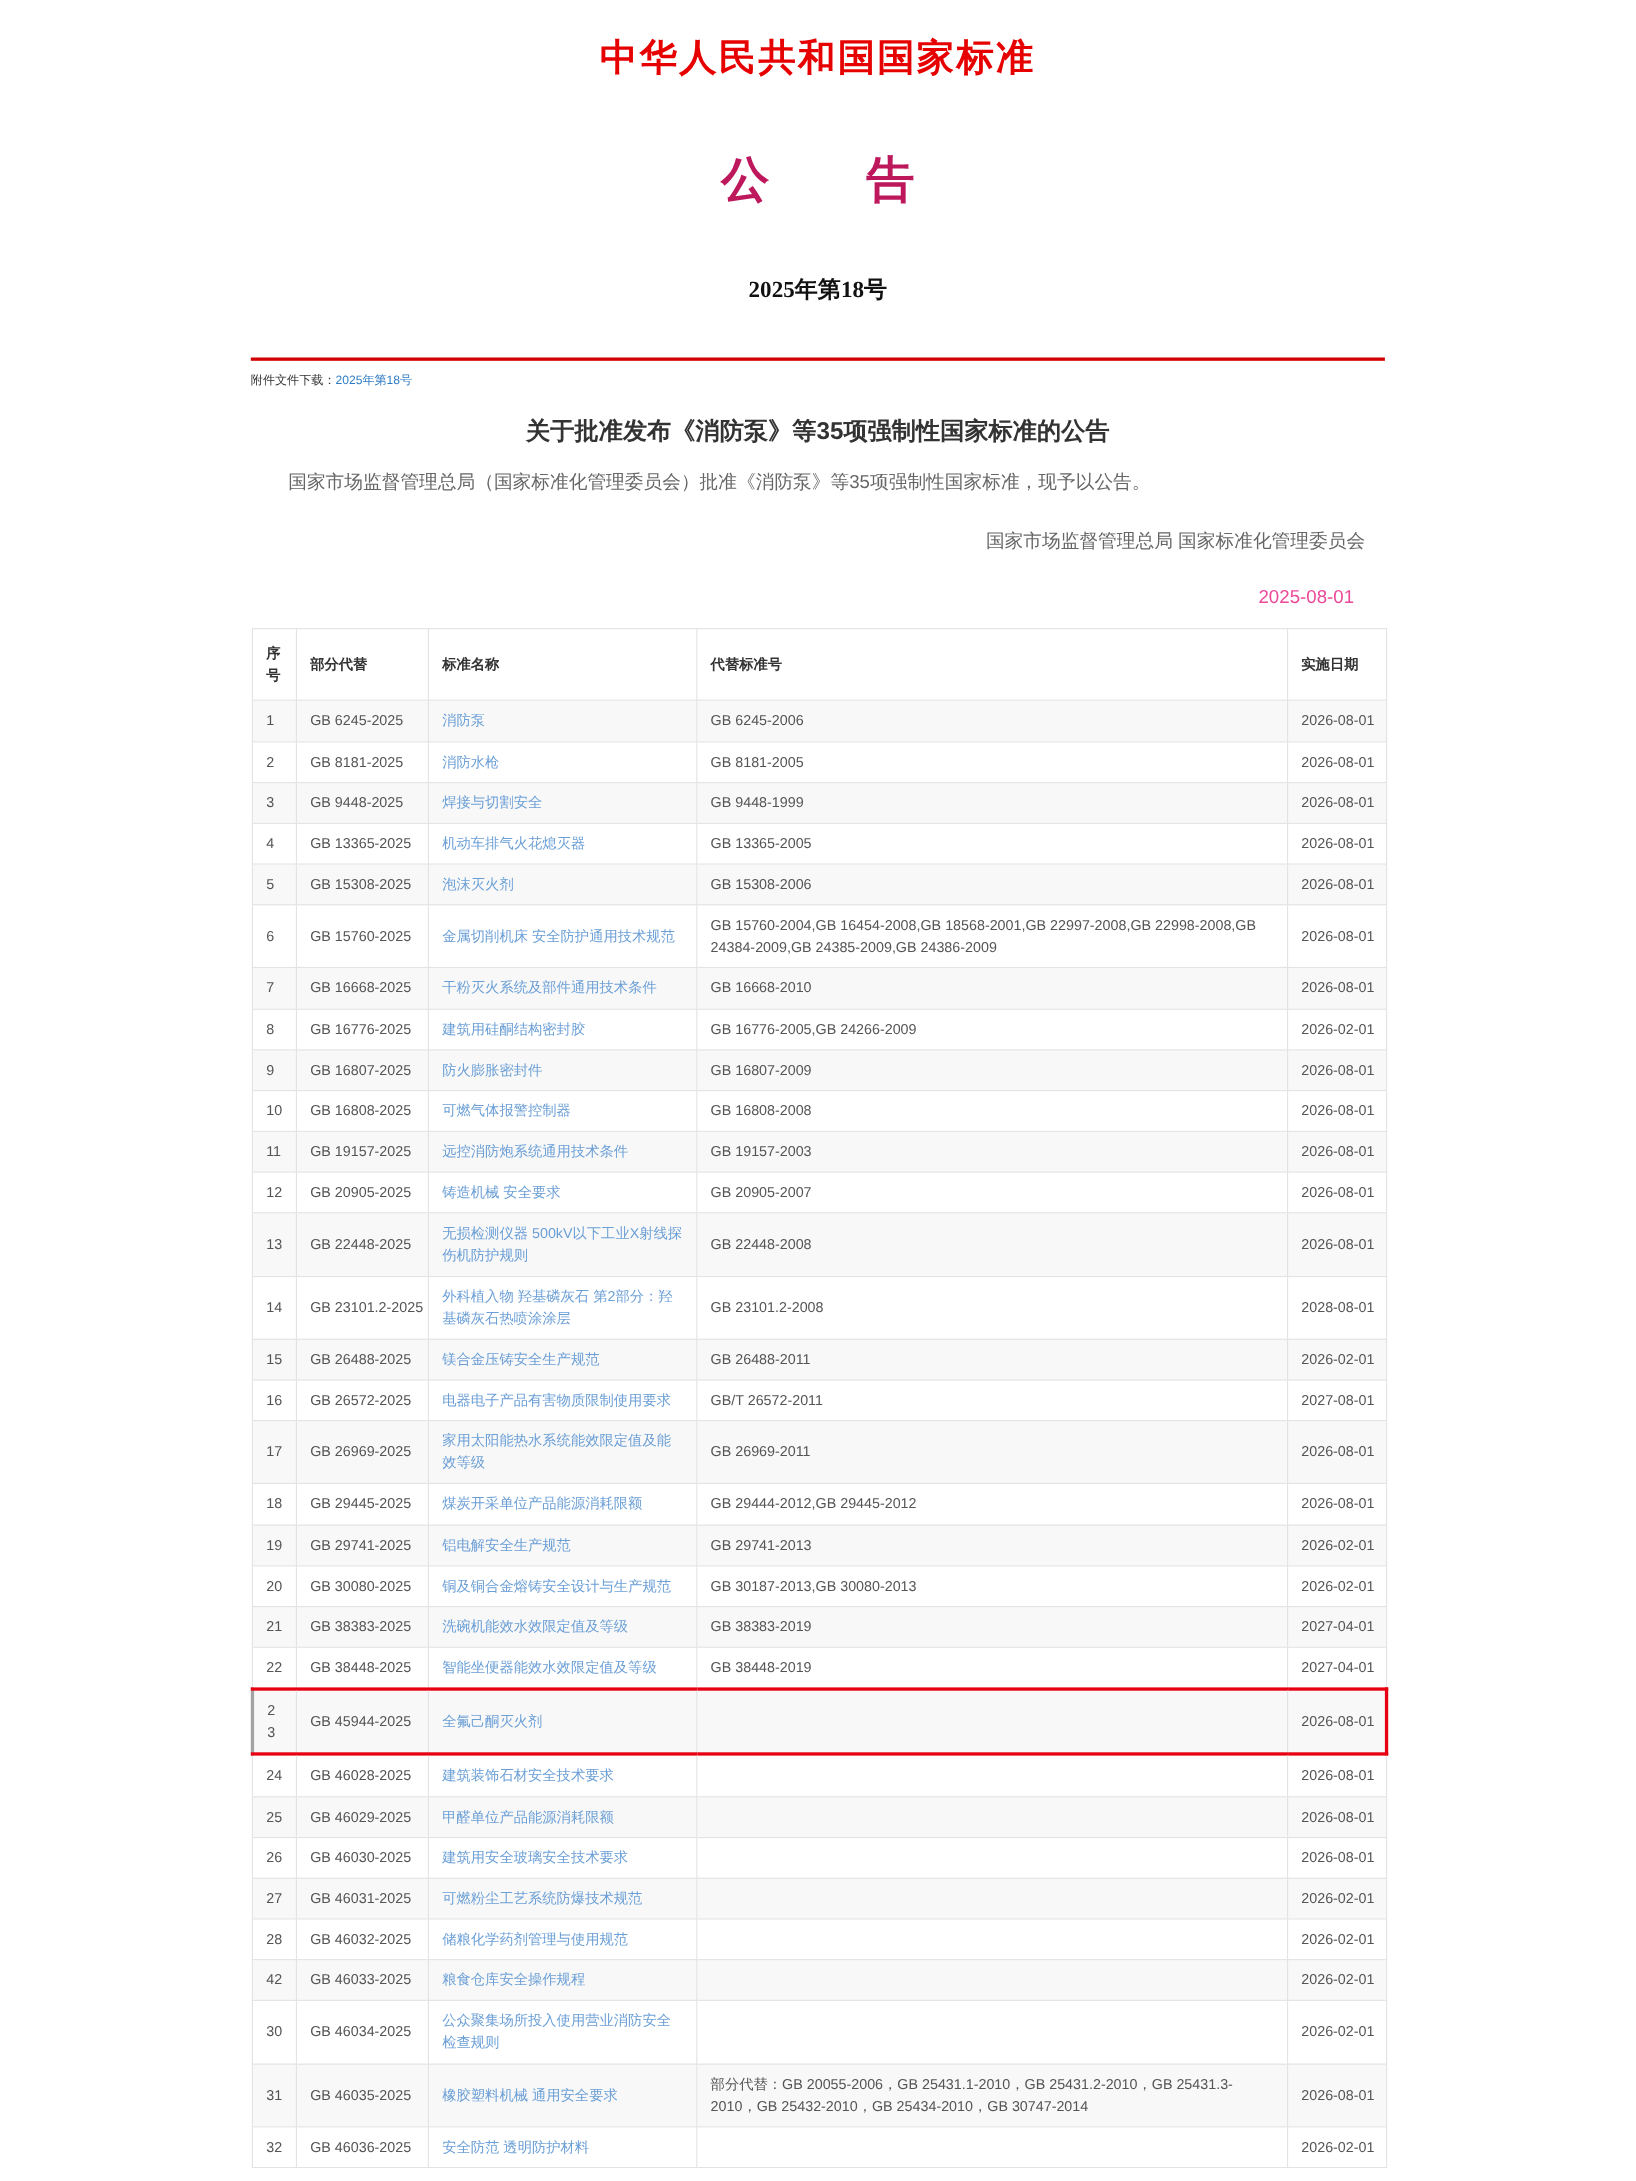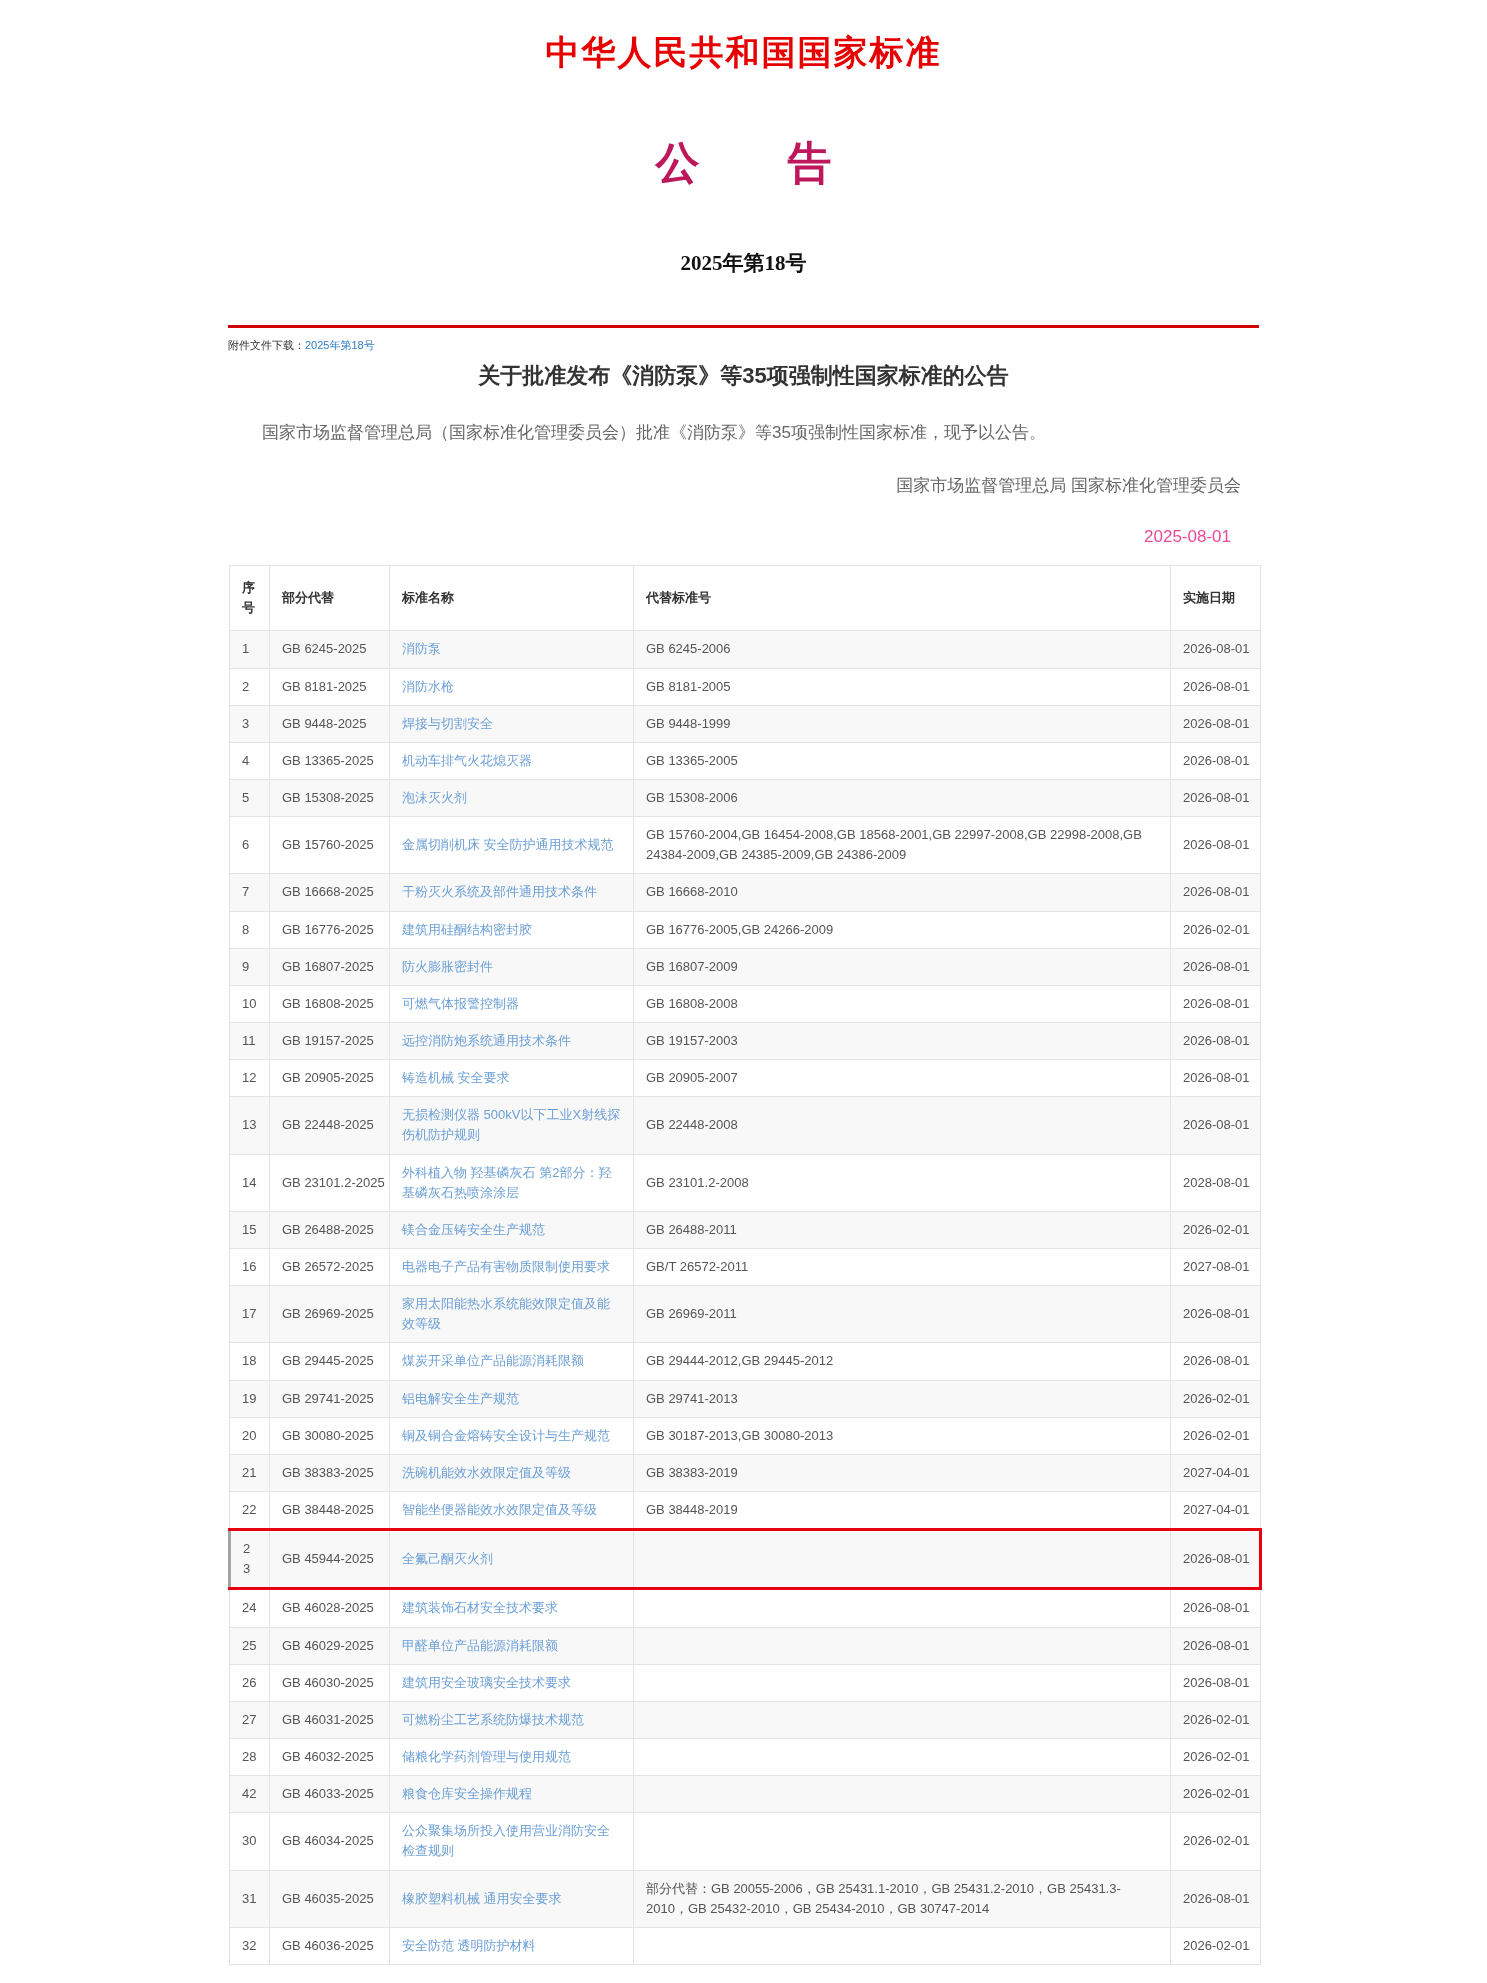--- a/index.html
+++ b/index.html
@@ -57,28 +57,28 @@
     text-decoration: none;
     cursor: pointer;
   }
 
   
   .notice-title {
     font-size: 22px;
     font-weight: 700;
     color: #333;
     text-align: center;
-    margin-top: 8px;
+    margin-top: 24px;
   }
   .notice-body {
     font-size: 17px;
     color: #666;
     line-height: 1.6;
     text-indent: 2em;
-    margin-top: 28px;
+    margin-top: 18px;
   }
   .signature {
     font-size: 17px;
     color: #666;
     text-align: right;
     padding-right: 18px;
     margin-top: 28px;
   }
   .pub-date {
     font-size: 17px;

